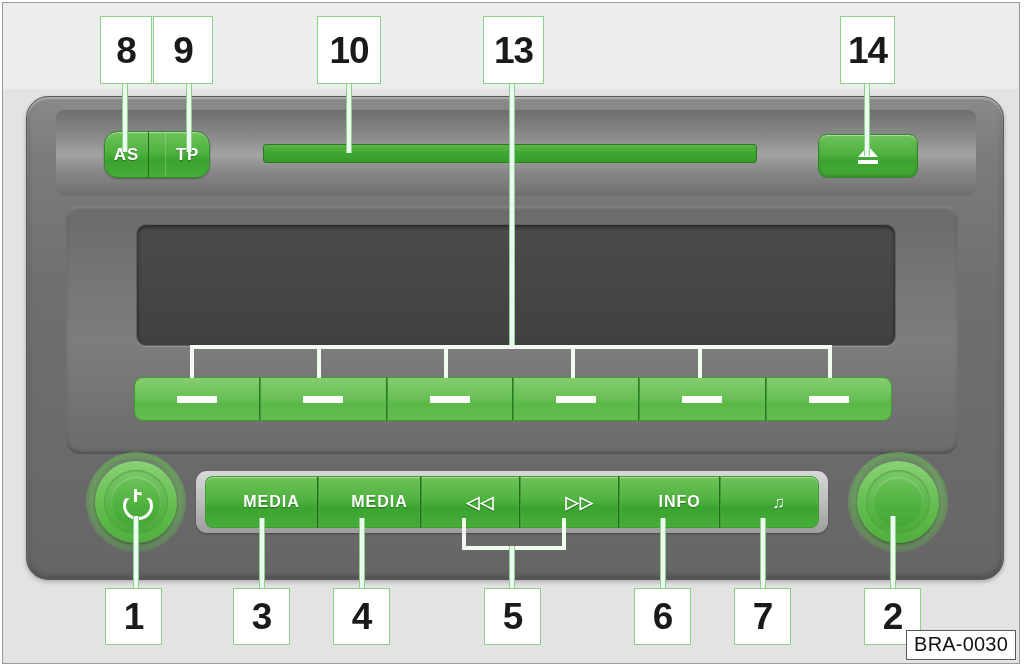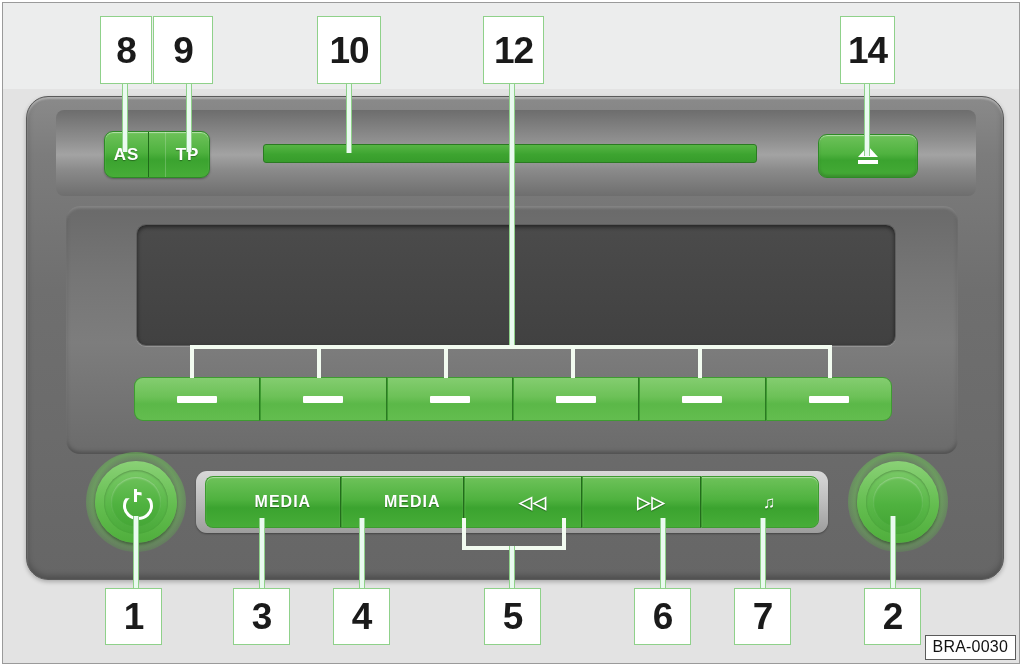--- a/index.html
+++ b/index.html
@@ -59,21 +59,21 @@
     color:#ffffff;
     display:flex;align-items:center;justify-content:center;
     font-weight:700;letter-spacing:.5px;
     text-shadow:0 1px 1px rgba(0,0,0,.35);
     box-shadow:inset 0 1px 1px rgba(255,255,255,.5), inset 0 -2px 3px rgba(0,0,0,.18);
   }
 
   
   .astp-wrap{
     position:absolute;left:104px;top:131px;width:106px;height:47px;
-    border-radius:9px;
+    border-radius:14px;
     background:linear-gradient(180deg,#6ec25a 0%,#4fb23f 45%,#3ba32f 62%,#47ad38 100%);
     border:1px solid #2e8a26;box-sizing:border-box;
     box-shadow:inset 0 1px 1px rgba(255,255,255,.5), 0 1px 2px rgba(0,0,0,.3);
     display:flex;
     gap:16px;
   }
   .astp-wrap .half{
     flex:1;display:flex;align-items:center;justify-content:center;
     color:#fff;font-size:17px;font-weight:700;letter-spacing:1px;
     text-shadow:0 1px 1px rgba(0,0,0,.35);
@@ -197,21 +197,21 @@
   .lead-g{position:absolute;background:#eafaf0;border-left:1px solid #8fd18a;border-right:1px solid #8fd18a;box-sizing:border-box;}
 
   
   .wline{position:absolute;background:#f2fbf0;}
 
   
   .img-code{
     position:absolute;right:8px;bottom:8px;
     background:#ffffff;border:1px solid #5a5a5a;
     padding:2px 7px 3px 7px;
-    font-size:16px;color:#111;font-weight:400;
+    font-size:20px;color:#111;font-weight:400;
     letter-spacing:.2px;
   }
 </style>
 </head>
 <body>
 
 <div id="stage">
 
   <div class="panel-bg"></div>
   <div class="panel-top-white"></div>
@@ -266,20 +266,23 @@
       <span>MEDIA</span>
     </div>
     <div class="fbtn radio">
       <span>MEDIA</span>
     </div>
     <div class="fbtn">
       <span class="glyph">◁◁</span>
     </div>
     <div class="fbtn">
       <span class="glyph">▷▷</span>
+    </div>
+    <div class="fbtn info">
+      <span>INFO</span>
     </div>
     <div class="fbtn">
       <span class="glyph">♫</span>
     </div>
   </div>
 
   <div class="knob" id="knob-power">
     <span class="halo"></span>
     <span class="ring1"></span>
     <span class="ring2"></span>
@@ -335,21 +338,21 @@
   <div class="callout" style="left:100px;top:16px;width:52px;height:68px;">
     <span>8</span>
   </div>
   <div class="callout" style="left:153px;top:16px;width:60px;height:68px;">
     <span>9</span>
   </div>
   <div class="callout" style="left:317px;top:16px;width:64px;height:68px;">
     <span>10</span>
   </div>
   <div class="callout" style="left:483px;top:16px;width:61px;height:68px;">
-    <span>12</span>
+    <span>13</span>
   </div>
   <div class="callout" style="left:840px;top:16px;width:55px;height:68px;">
     <span>14</span>
   </div>
 
   <div class="callout" style="left:105px;top:588px;width:57px;height:57px;">
     <span>1</span>
   </div>
   <div class="callout" style="left:233px;top:588px;width:57px;height:57px;">
     <span>3</span>

